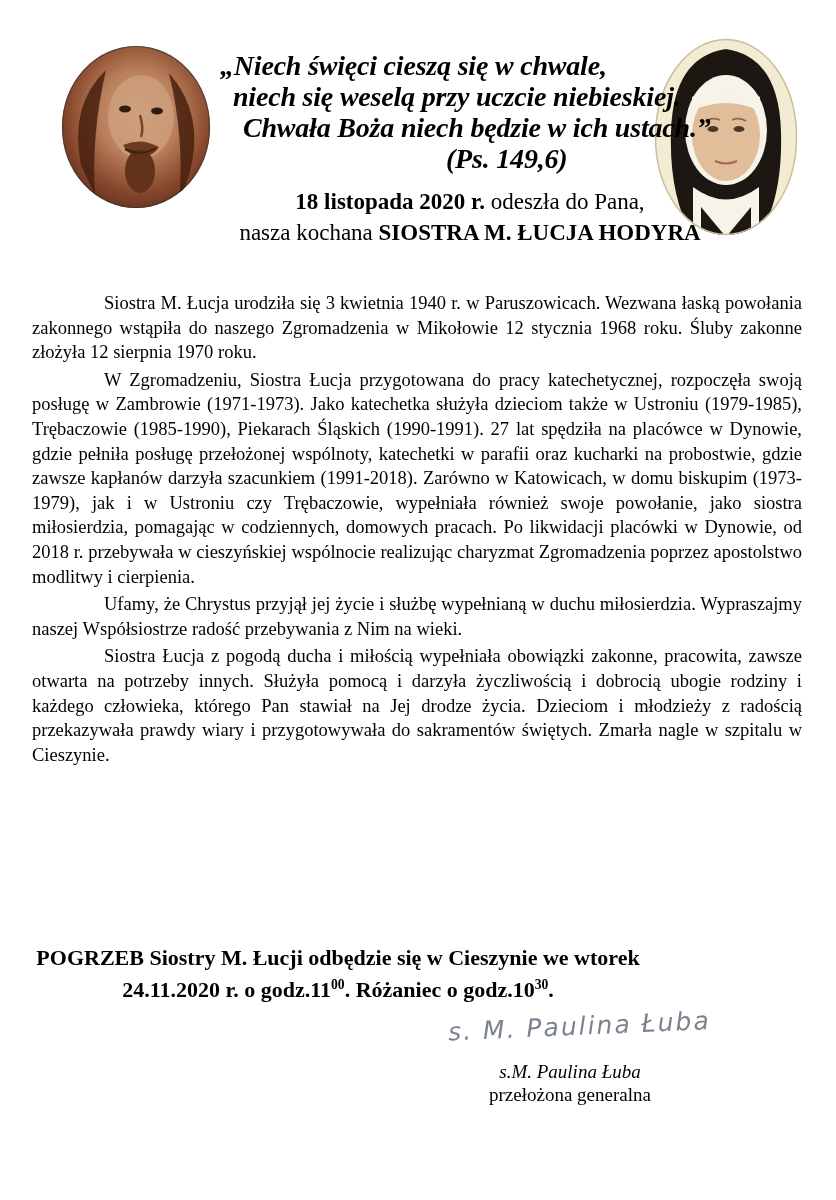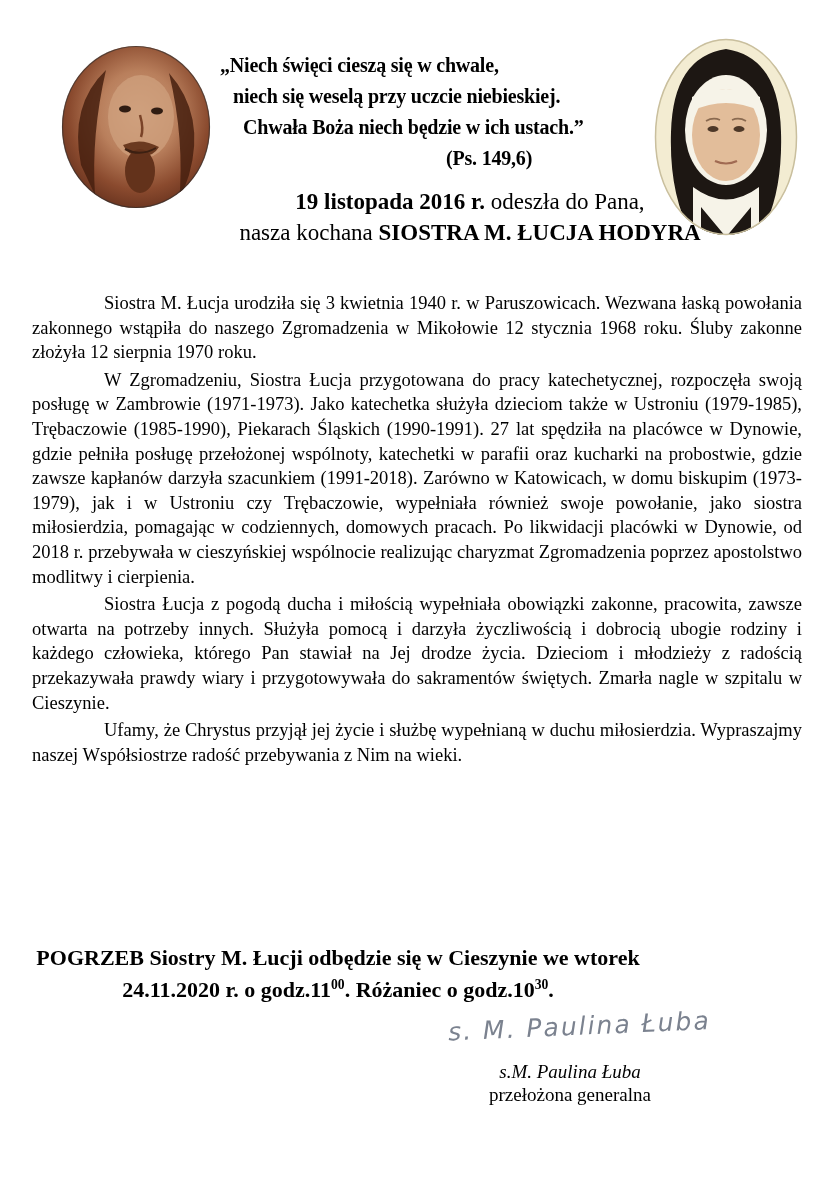--- a/index.html
+++ b/index.html
@@ -13,22 +13,22 @@
     overflow:hidden;
   }
   
   .photo{position:absolute;}
   .photo-jesus{left:61px;top:45px;width:150px;height:164px;}
   .photo-nun{left:653px;top:37px;width:146px;height:200px;}
   
   .quote{
     position:absolute;left:220px;top:50px;
     font-family:"Liberation Serif", serif;
-    font-weight:bold;
-    font-size:20px;line-height:31px;letter-spacing:-0.2px;
+    font-style:italic;font-weight:bold;
+    font-size:28px;line-height:31px;letter-spacing:-0.2px;
     white-space:nowrap;
   }
   .quote .q2{margin-left:13px;}
   .quote .q3{margin-left:23px;}
   .quote .q4{margin-left:226px;}
   
   .header{
     position:absolute;left:105px;top:186px;width:730px;
     text-align:center;font-size:23px;line-height:31px;
   }
@@ -125,29 +125,29 @@
   </div>
 
   <div class="quote">
     <div>„Niech święci cieszą się w chwale,</div>
     <div class="q2">niech się weselą przy uczcie niebieskiej.</div>
     <div class="q3">Chwała Boża niech będzie w ich ustach.”</div>
     <div class="q4">(Ps. 149,6)</div>
   </div>
 
   <div class="header">
-    <div><span class="b">19 listopada 2016 r.</span><span> odeszła do Pana,</span></div>
+    <div><span class="b">18 listopada 2020 r.</span><span> odeszła do Pana,</span></div>
     <div><span>nasza kochana </span><span class="b">SIOSTRA M. ŁUCJA HODYRA</span></div>
   </div>
 
   <div class="body-text">
     <p>Siostra M. Łucja urodziła się 3 kwietnia 1940 r. w Paruszowicach. Wezwana łaską powołania zakonnego wstąpiła do naszego Zgromadzenia w Mikołowie 12 stycznia 1968 roku. Śluby zakonne złożyła 12 sierpnia 1970 roku.</p>
     <p>W Zgromadzeniu, Siostra Łucja przygotowana do pracy katechetycznej, rozpoczęła swoją posługę w Zambrowie (1971-1973). Jako katechetka służyła dzieciom także w Ustroniu (1979-1985), Trębaczowie (1985-1990), Piekarach Śląskich (1990-1991). 27 lat spędziła na placówce w Dynowie, gdzie pełniła posługę przełożonej wspólnoty, katechetki w parafii oraz kucharki na probostwie, gdzie zawsze kapłanów darzyła szacunkiem (1991-2018). Zarówno w Katowicach, w domu biskupim (1973-1979), jak i w Ustroniu czy Trębaczowie, wypełniała również swoje powołanie, jako siostra miłosierdzia, pomagając w codziennych, domowych pracach. Po likwidacji placówki w Dynowie, od 2018 r. przebywała w cieszyńskiej wspólnocie realizując charyzmat Zgromadzenia poprzez apostolstwo modlitwy i cierpienia.</p>
+    <p>Ufamy, że Chrystus przyjął jej życie i służbę wypełnianą w duchu miłosierdzia. Wypraszajmy naszej Współsiostrze radość przebywania z Nim na wieki.</p>
     <p>Siostra Łucja z pogodą ducha i miłością wypełniała obowiązki zakonne, pracowita, zawsze otwarta na potrzeby innych. Służyła pomocą i darzyła życzliwością i dobrocią ubogie rodziny i każdego człowieka, którego Pan stawiał na Jej drodze życia. Dzieciom i młodzieży z radością przekazywała prawdy wiary i przygotowywała do sakramentów świętych. Zmarła nagle w szpitalu w Cieszynie.</p>
-    <p>Ufamy, że Chrystus przyjął jej życie i służbę wypełnianą w duchu miłosierdzia. Wypraszajmy naszej Współsiostrze radość przebywania z Nim na wieki.</p>
   </div>
 
   <div class="funeral">
     <div>POGRZEB Siostry M. Łucji odbędzie się w Cieszynie we wtorek</div>
     <div><span>24.11.2020 r. o godz.11</span><sup>00</sup><span>. Różaniec o godz.10</span><sup>30</sup><span>.</span></div>
   </div>
 
   <div class="handwriting">s. M. Paulina Łuba</div>
 
   <div class="typed-sig">

